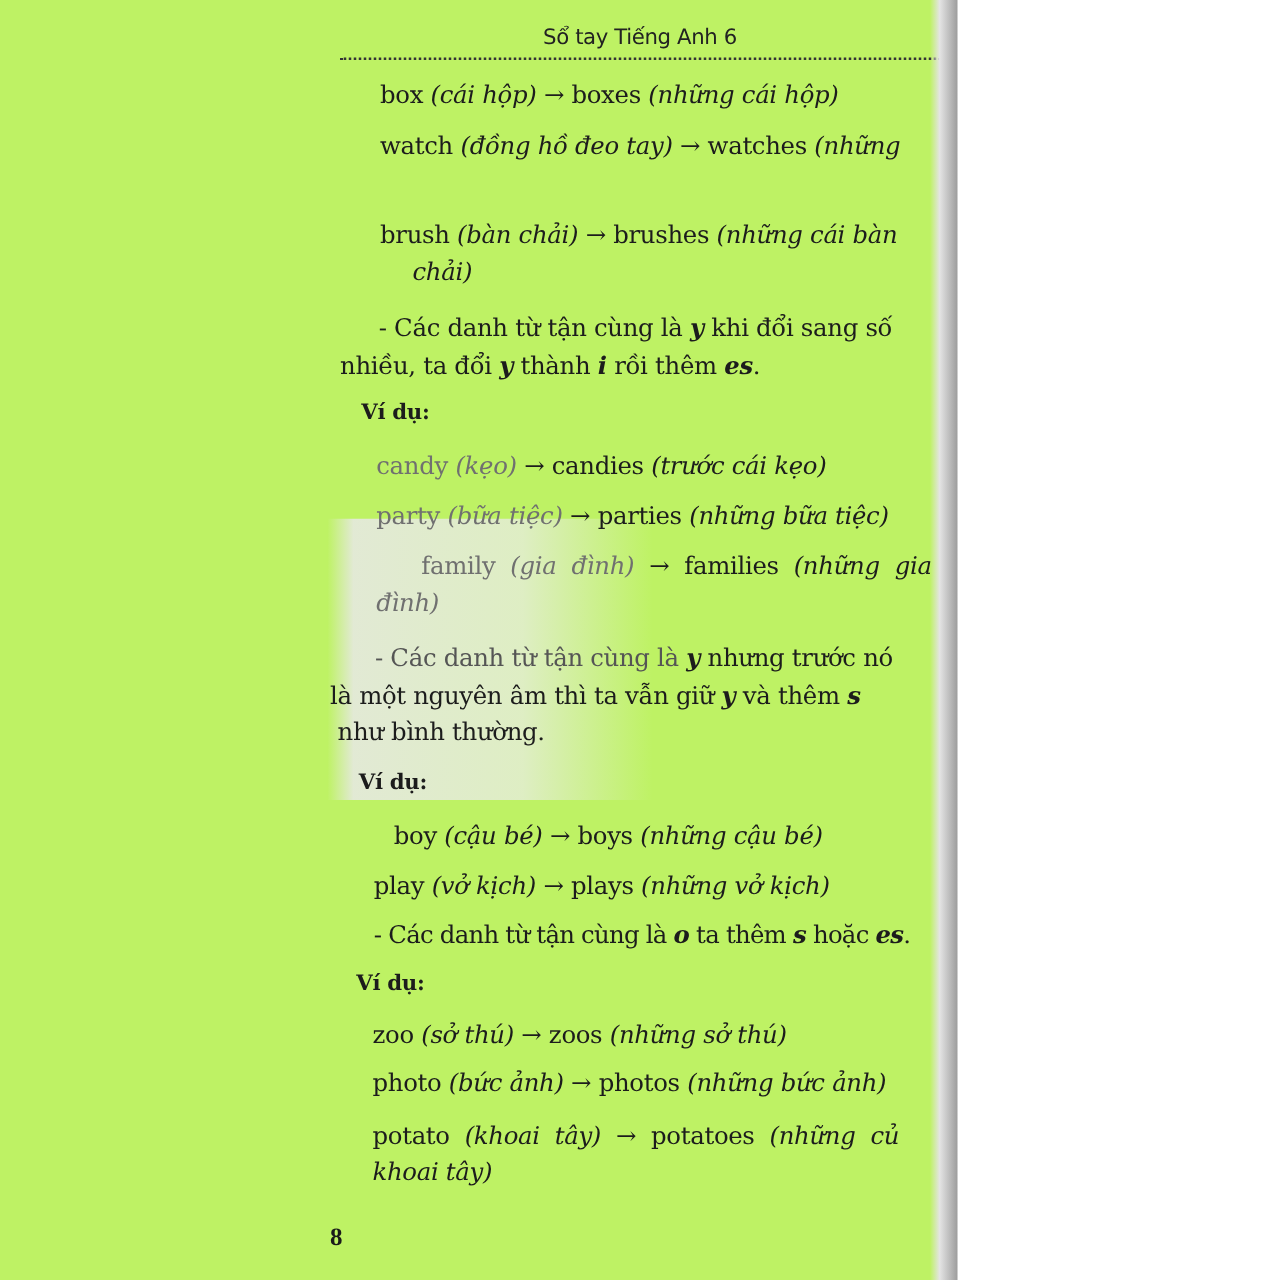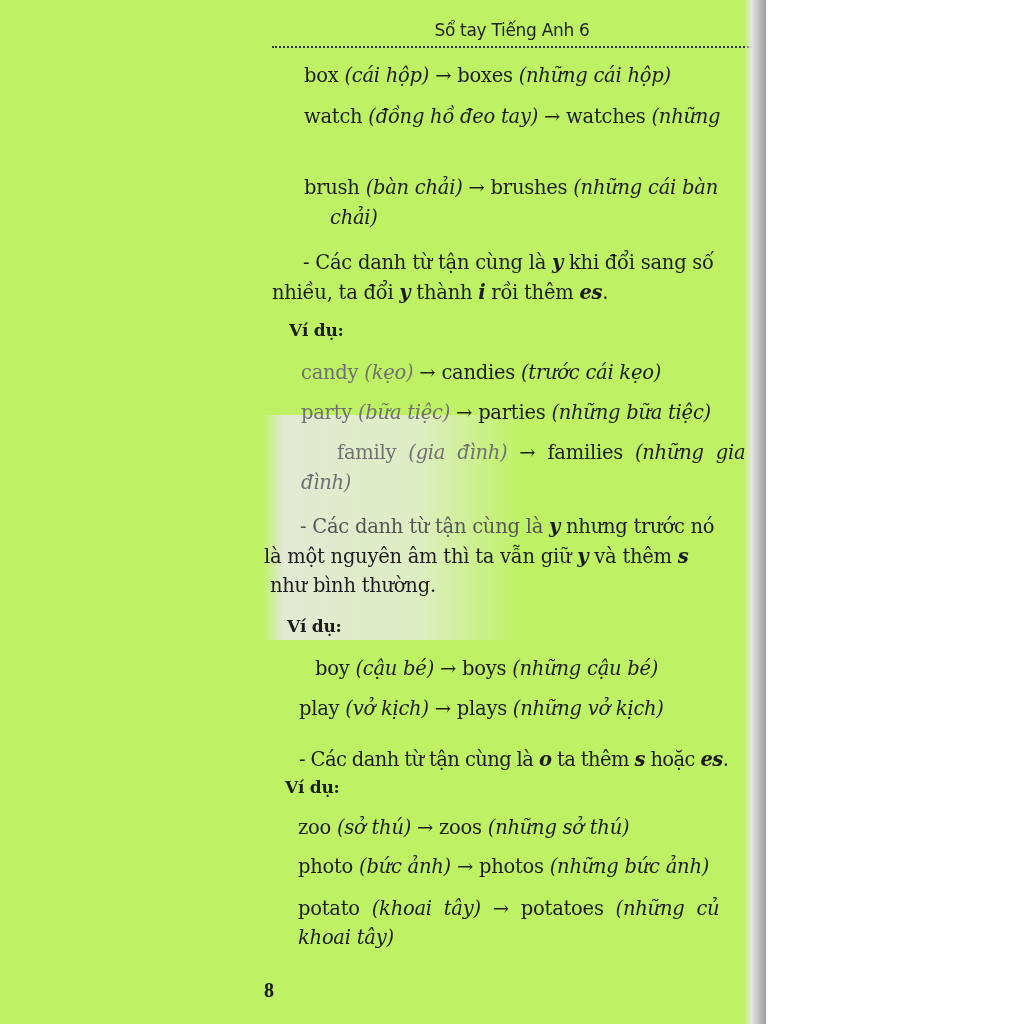--- a/index.html
+++ b/index.html
@@ -127,21 +127,21 @@
     <i>(những cậu bé)</i>
   </div>
   <div class="line" style="left:299px; top:697px;">
     <span>play</span>
     <i>(vở kịch)</i>
     <span>→</span>
     <span>plays</span>
     <i>(những vở kịch)</i>
   </div>
 
-  <div class="line" style="left:299px; top:736px; letter-spacing:-0.6px;margin-top:12px;"><span>- Các danh từ tận cùng là </span><b><i>o</i></b><span> ta thêm </span><b><i>s</i></b><span> hoặc </span><b><i>es</i></b><span>.</span></div>
+  <div class="line" style="left:299px; top:736px; letter-spacing:-0.6px;"><span>- Các danh từ tận cùng là </span><b><i>o</i></b><span> ta thêm </span><b><i>s</i></b><span> hoặc </span><b><i>es</i></b><span>.</span></div>
 
   <div class="line label" style="left:285px; top:775px;">Ví dụ:</div>
 
   <div class="line" style="left:298px; top:816px;">
     <span>zoo</span>
     <i>(sở thú)</i>
     <span>→</span>
     <span>zoos</span>
     <i>(những sở thú)</i>
   </div>

